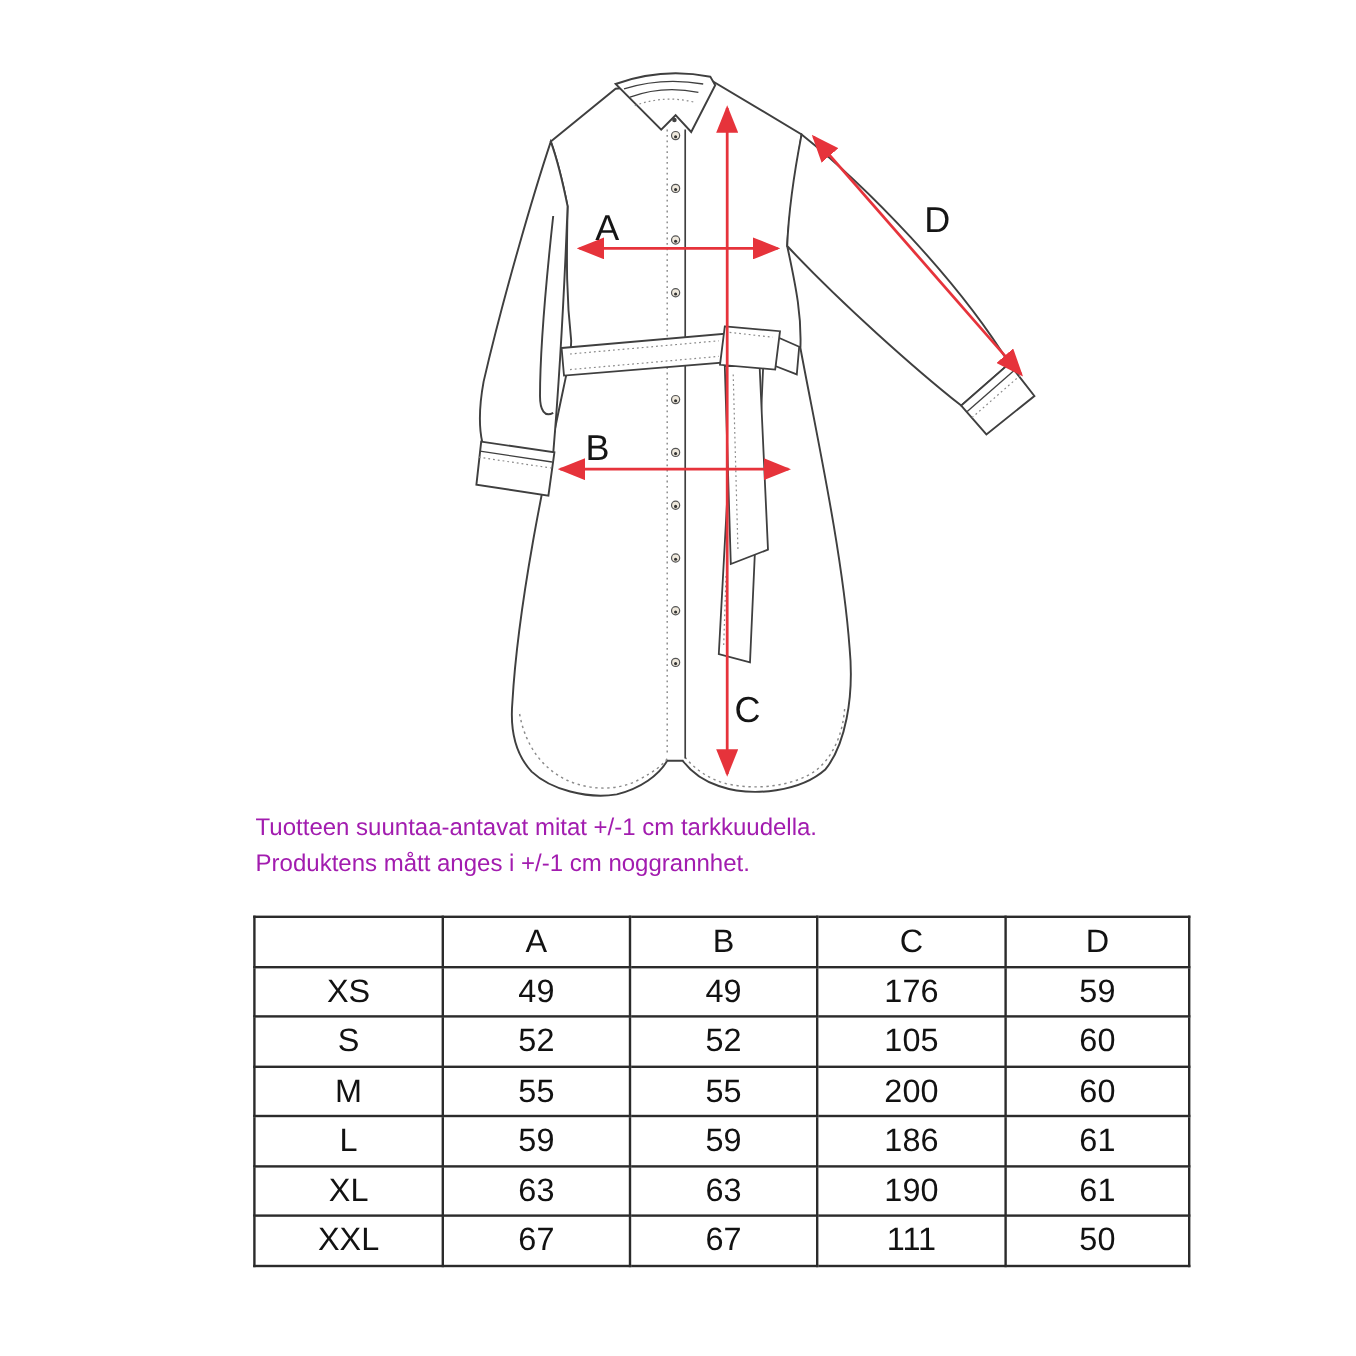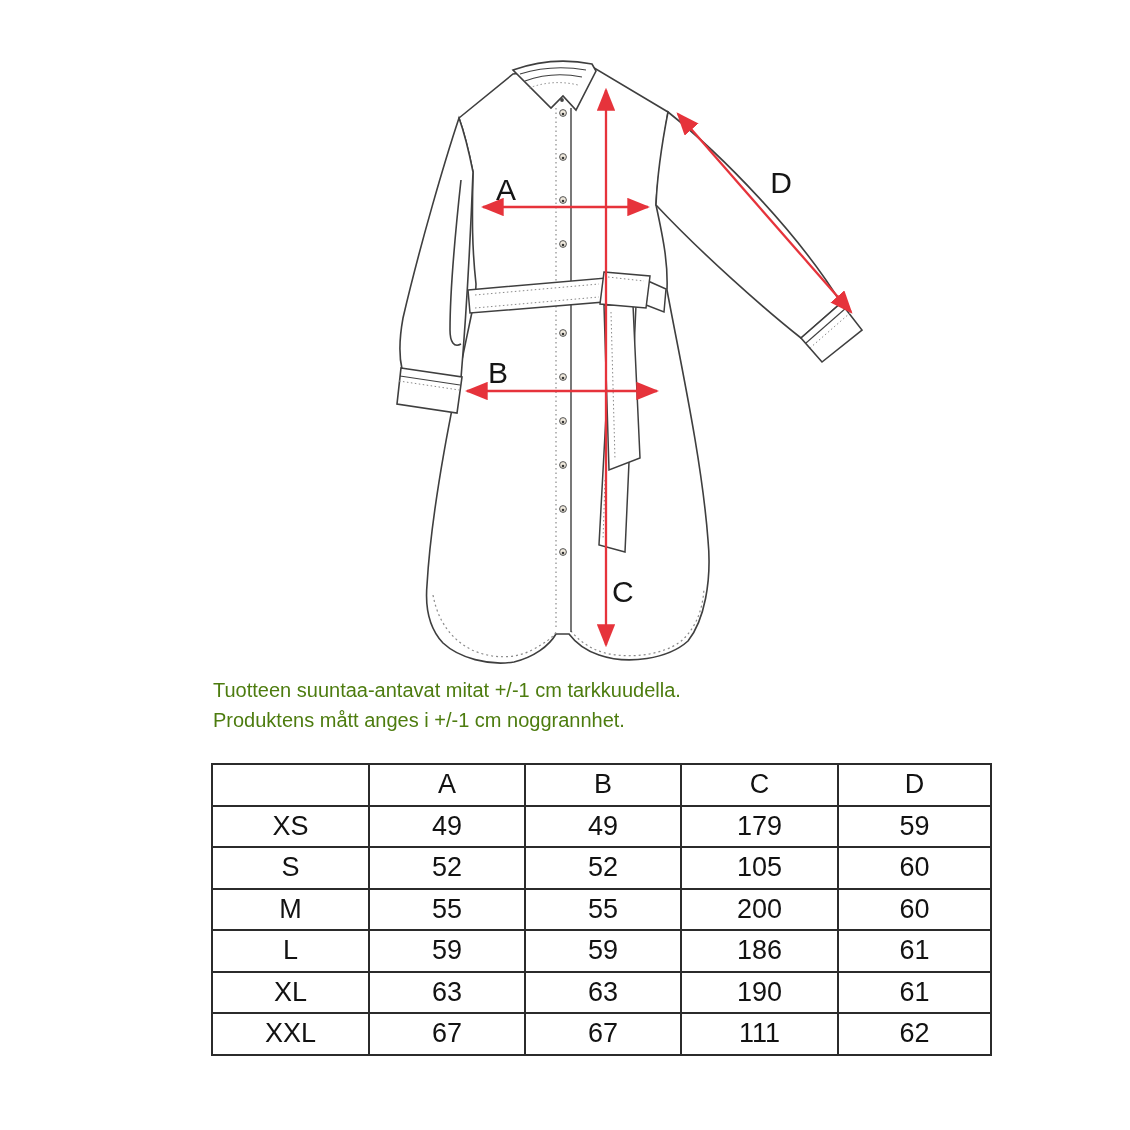--- a/index.html
+++ b/index.html
@@ -3,21 +3,21 @@
 <meta charset="utf-8">
 <style>
   html,body{margin:0;padding:0;background:#fff;}
   .page{
     position:relative;width:1130px;height:1130px;background:#ffffff;
     font-family:"Liberation Sans",sans-serif;color:#141414;overflow:hidden;
   }
   .diagram{position:absolute;left:0;top:0;}
   .notes{
     position:absolute;left:213px;top:676px;width:760px;
-    font-size:20px;line-height:29.5px;color:#4d7c0f;
+    font-size:20px;line-height:29.5px;color:#a21caf;
   }
   .size-table{
     position:absolute;left:211px;top:763px;width:779px;
     border-collapse:collapse;table-layout:fixed;
     font-size:27px;color:#121212;text-align:center;
   }
   .size-table td,.size-table th{
     border:2px solid #2b2b2b;height:39.5px;padding:0;
     font-weight:400;vertical-align:middle;line-height:1;
   }
@@ -158,21 +158,21 @@
         <th></th>
         <th>A</th>
         <th>B</th>
         <th>C</th>
         <th>D</th>
       </tr>
       <tr>
         <td>XS</td>
         <td>49</td>
         <td>49</td>
-        <td>179</td>
+        <td>176</td>
         <td>59</td>
       </tr>
       <tr>
         <td>S</td>
         <td>52</td>
         <td>52</td>
         <td>105</td>
         <td>60</td>
       </tr>
       <tr>
@@ -194,18 +194,18 @@
         <td>63</td>
         <td>63</td>
         <td>190</td>
         <td>61</td>
       </tr>
       <tr>
         <td>XXL</td>
         <td>67</td>
         <td>67</td>
         <td>111</td>
-        <td>62</td>
+        <td>50</td>
       </tr>
     </tbody>
   </table>
 
 </div>
 
 </body></html>

